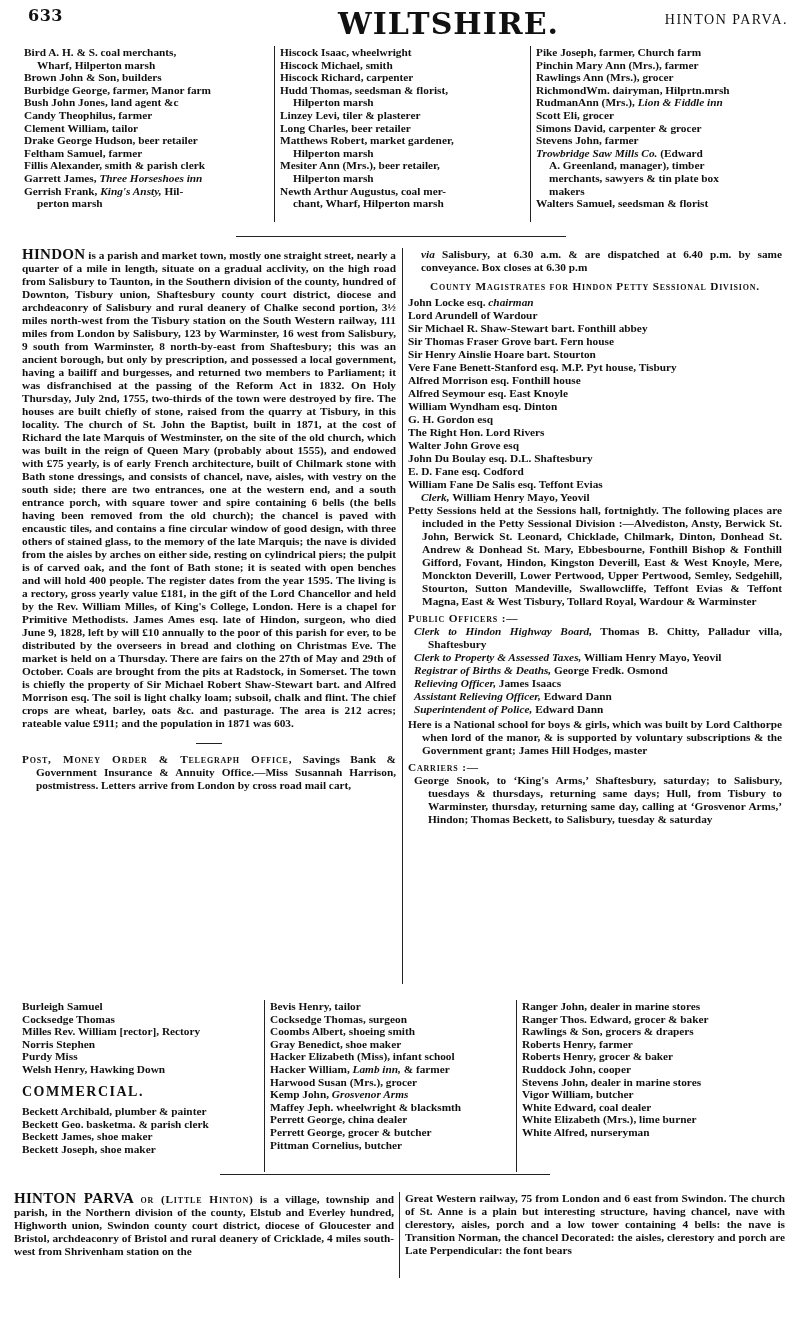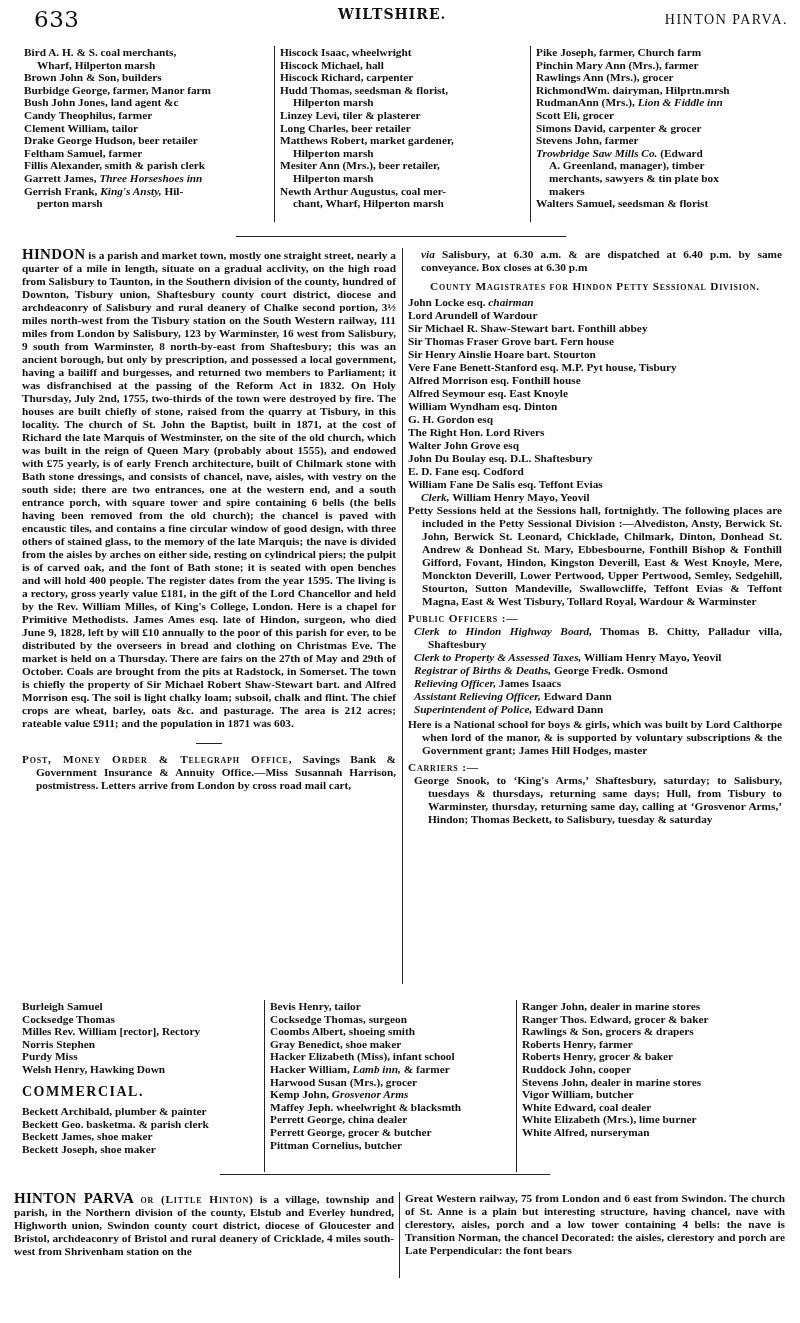--- a/index.html
+++ b/index.html
@@ -2,22 +2,22 @@
 <html><head>
   <meta charset="utf-8">
   <style>
     html, body { margin: 0; padding: 0; background: #ffffff; }
     body {
       width: 800px; height: 1323px; position: relative; overflow: hidden;
       font-family: "DejaVu Serif", "Liberation Serif", serif;
       color: #111111;
     }
     .abs { position: absolute; }
-    .page-num { left: 34px; top: 6px; font-size: 23px; font-weight: normal; letter-spacing: 0.5px; }
-    .county { left: 338px; top: 6px; font-size: 14px; font-weight: bold; letter-spacing: 1px; }
+    .page-num { left: 28px; top: 6px; font-size: 16px; font-weight: bold; letter-spacing: 0.5px; }
+    .county { left: 338px; top: 6px; font-size: 30px; font-weight: bold; letter-spacing: 1px; }
     .place { right: 12px; top: 12px; font-size: 14px; letter-spacing: 1.5px; font-family: "Liberation Serif", serif; }
 
     .col { position: absolute; font-size: 11.3px; line-height: 12.6px; font-family: "Liberation Serif", serif; font-weight: bold; }
     .col .ln { white-space: nowrap; overflow: hidden; }
     .col .ind { padding-left: 13px; }
     .vrule { position: absolute; width: 1px; background: #222; }
     .hrule { position: absolute; height: 1px; background: #222; }
 
     .para { text-align: justify; font-family: "Liberation Serif", serif; font-weight: bold; font-size: 11.3px; line-height: 13px; }
     .para p { margin: 0; }
@@ -47,21 +47,21 @@
     <div class="ln"><span>Drake George Hudson,</span><span> beer retailer</span></div>
     <div class="ln"><span>Feltham Samuel,</span><span> farmer</span></div>
     <div class="ln"><span>Fillis Alexander,</span><span> smith &amp; parish clerk</span></div>
     <div class="ln"><span>Garrett James,</span><span> </span><span class="it">Three Horseshoes inn</span></div>
     <div class="ln"><span>Gerrish Frank,</span><span> </span><span class="it">King's Ansty,</span><span> Hil-</span></div>
     <div class="ln ind">perton marsh</div>
   </div>
 <div class="vrule" style="left:274px; top:46px; height:176px;"></div>
 <div class="col" id="hil-col2" style="left:280px; top:46px; width:246px;">
     <div class="ln"><span>Hiscock Isaac,</span><span> wheelwright</span></div>
-    <div class="ln"><span>Hiscock Michael,</span><span> hall</span></div>
+    <div class="ln"><span>Hiscock Michael,</span><span> smith</span></div>
     <div class="ln"><span>Hiscock Richard,</span><span> carpenter</span></div>
     <div class="ln"><span>Hudd Thomas,</span><span> seedsman &amp; florist,</span></div>
     <div class="ln ind">Hilperton marsh</div>
     <div class="ln"><span>Linzey Levi,</span><span> tiler &amp; plasterer</span></div>
     <div class="ln"><span>Long Charles,</span><span> beer retailer</span></div>
     <div class="ln"><span>Matthews Robert,</span><span> market gardener,</span></div>
     <div class="ln ind">Hilperton marsh</div>
     <div class="ln"><span>Mesiter Ann (Mrs.),</span><span> beer retailer,</span></div>
     <div class="ln ind">Hilperton marsh</div>
     <div class="ln"><span>Newth Arthur Augustus,</span><span> coal mer-</span></div>

